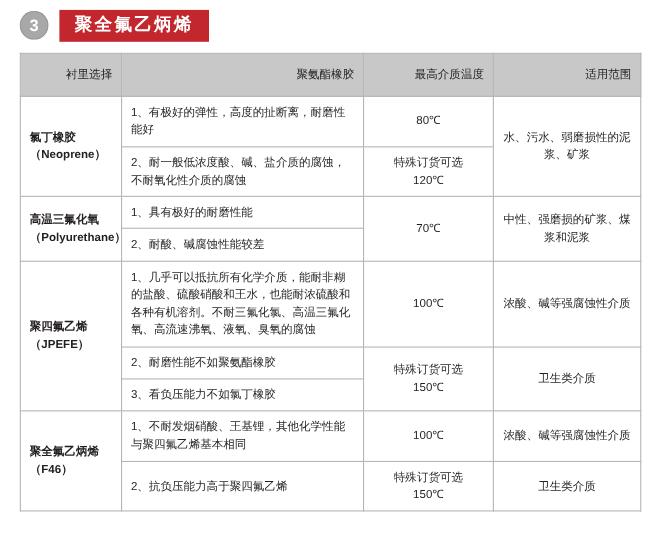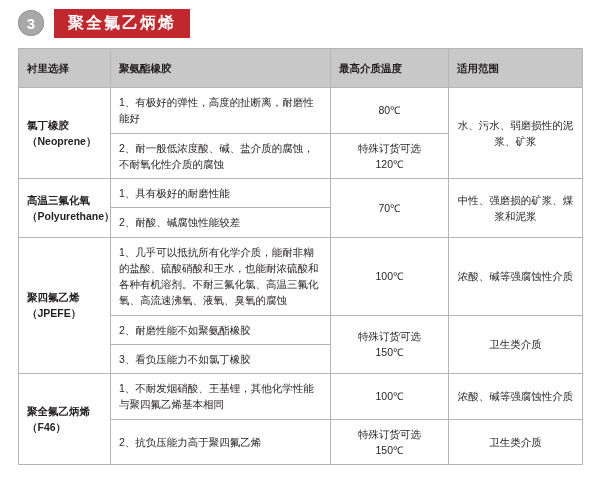--- a/index.html
+++ b/index.html
@@ -70,22 +70,22 @@
   table.spec td, table.spec th {
     border: 1px solid #b5b5b5;
     font-size: 10.5px;
     line-height: 1.55;
     padding: 6px 8px;
     vertical-align: middle;
     color: #231f20;
   }
   thead th {
     background: #c8c8c8;
-    font-weight: bold;
-    text-align: left;
+    font-weight: normal;
+    text-align: right;
     font-size: 11px;
     height: 26px;
     padding: 5px 4px;
   }
   .col-1 { width: 92px; }
   .col-2 { width: 220px; }
   .col-3 { width: 118px; }
   .col-4 { width: 134px; }
 
   td.name-cell {

